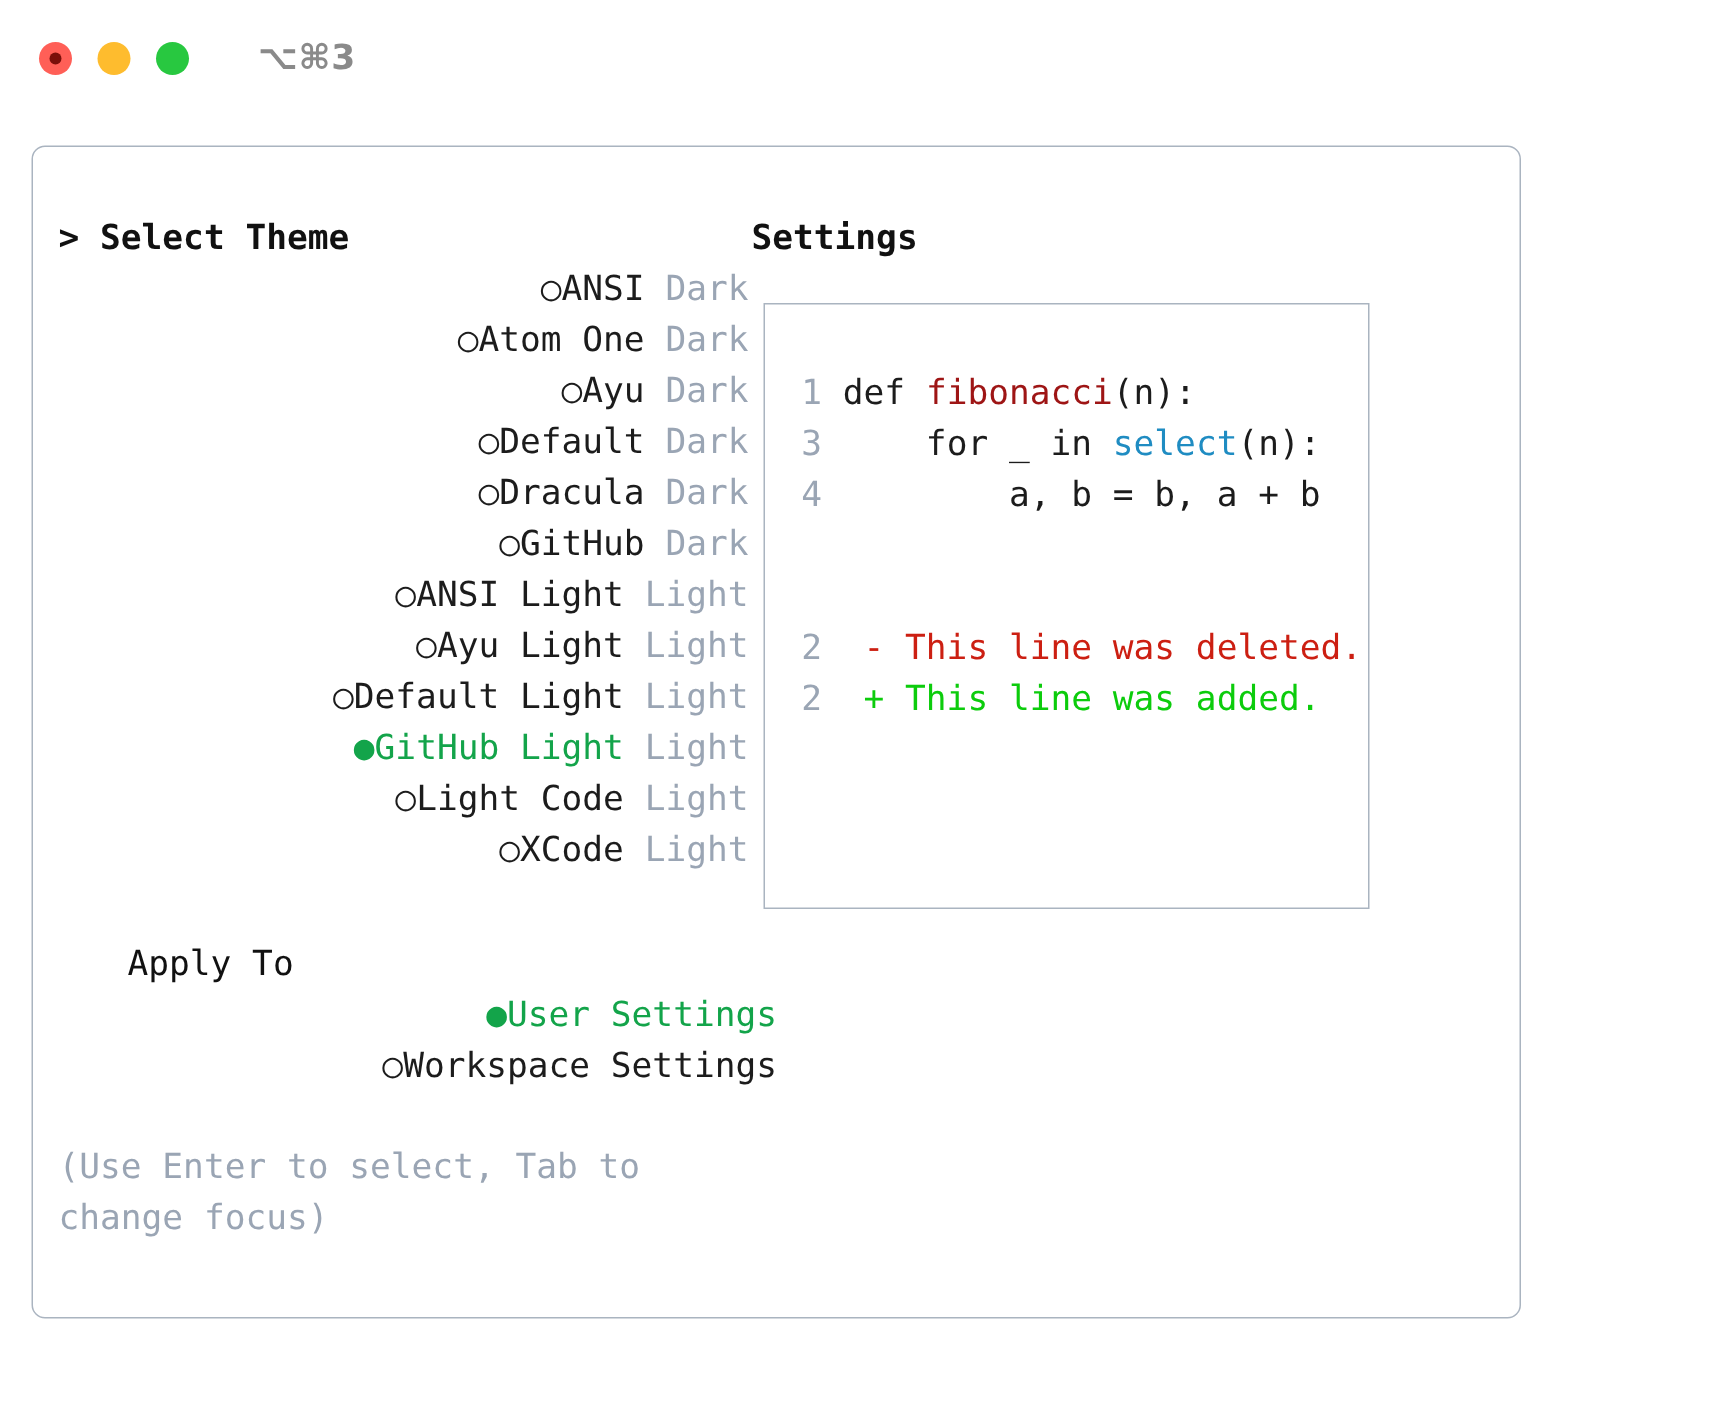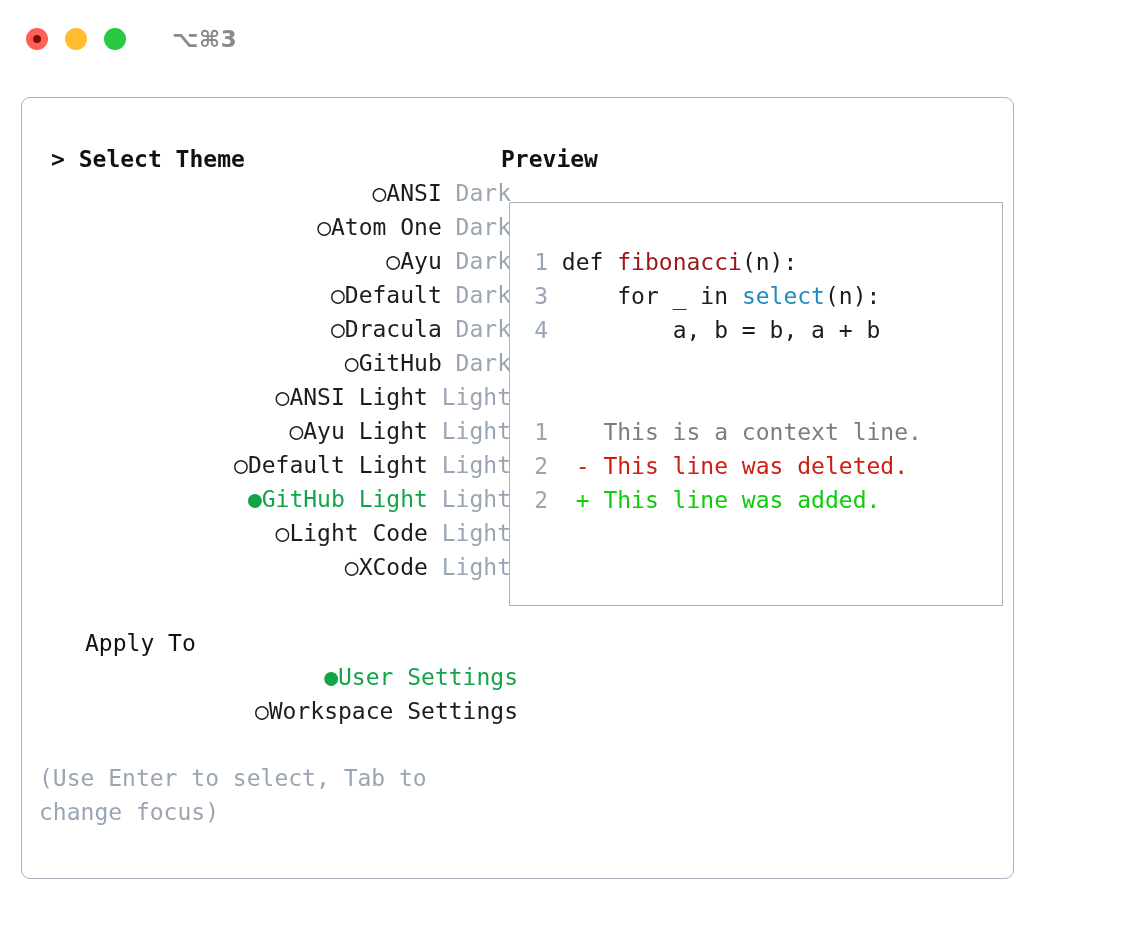--- a/index.html
+++ b/index.html
@@ -88,21 +88,20 @@
     width: 100%;
     height: 100%;
   }
 
   
   #left-col {
     position: absolute;
     left: 17px;
     top: 44px;
     width: 460px;
-    margin-left: 12px;
   }
 
   .section-header {
     font-size: 23px;
     line-height: 34px;
     color: #111111;
     font-weight: 700;
     white-space: pre;
   }
 
@@ -166,21 +165,21 @@
     line-height: 34px;
     font-weight: 700;
     color: #111111;
     white-space: pre;
   }
 
   #preview-box {
     position: absolute;
     left: 8px;
     top: 60px;
-    width: 494px;
+    width: 404px;
     height: 404px;
     border: 1.6px solid #aab4c0;
     box-sizing: border-box;
     background: #ffffff;
   }
 
   #code-area {
     position: absolute;
     left: 14px;
     top: 42px;
@@ -257,30 +256,29 @@
         <div id="apply-header">Apply To</div>
         <div id="apply-list">
             <div class="option-row selected"><span class="bullet">●</span><span class="label">User Settings</span></div>
             <div class="option-row"><span class="bullet">○</span><span class="label">Workspace Settings</span></div>
           </div>
       </div>
 
       <div id="hint">(Use Enter to select, Tab to change focus)</div>
 
       <div id="right-col">
-        <div id="preview-title">Preview</div>
+        <div id="preview-title">Settings</div>
 
         <div id="preview-box">
           <div id="code-area">
               <div class="code-line"><span class="ln">1</span><span> </span><span class="tok-plain">def </span><span class="tok-func">fibonacci</span><span class="tok-plain">(n):</span></div>
               <div class="code-line"><span class="ln">3</span><span> </span><span class="tok-plain">    for _ in </span><span class="tok-builtin">select</span><span class="tok-plain">(n):</span></div>
               <div class="code-line"><span class="ln">4</span><span> </span><span class="tok-plain">        a, b = b, a + b</span></div>
             </div>
           <div id="diff-area">
-              <div class="diff-line"><span class="ln">1</span><span class="diff-ctx">    This is a context line.</span></div>
               <div class="diff-line"><span class="ln">2</span><span class="diff-del">  - This line was deleted.</span></div>
               <div class="diff-line"><span class="ln">2</span><span class="diff-add">  + This line was added.</span></div>
             </div>
         </div>
       </div>
 
     </div>
   </div>
 </div>
 

